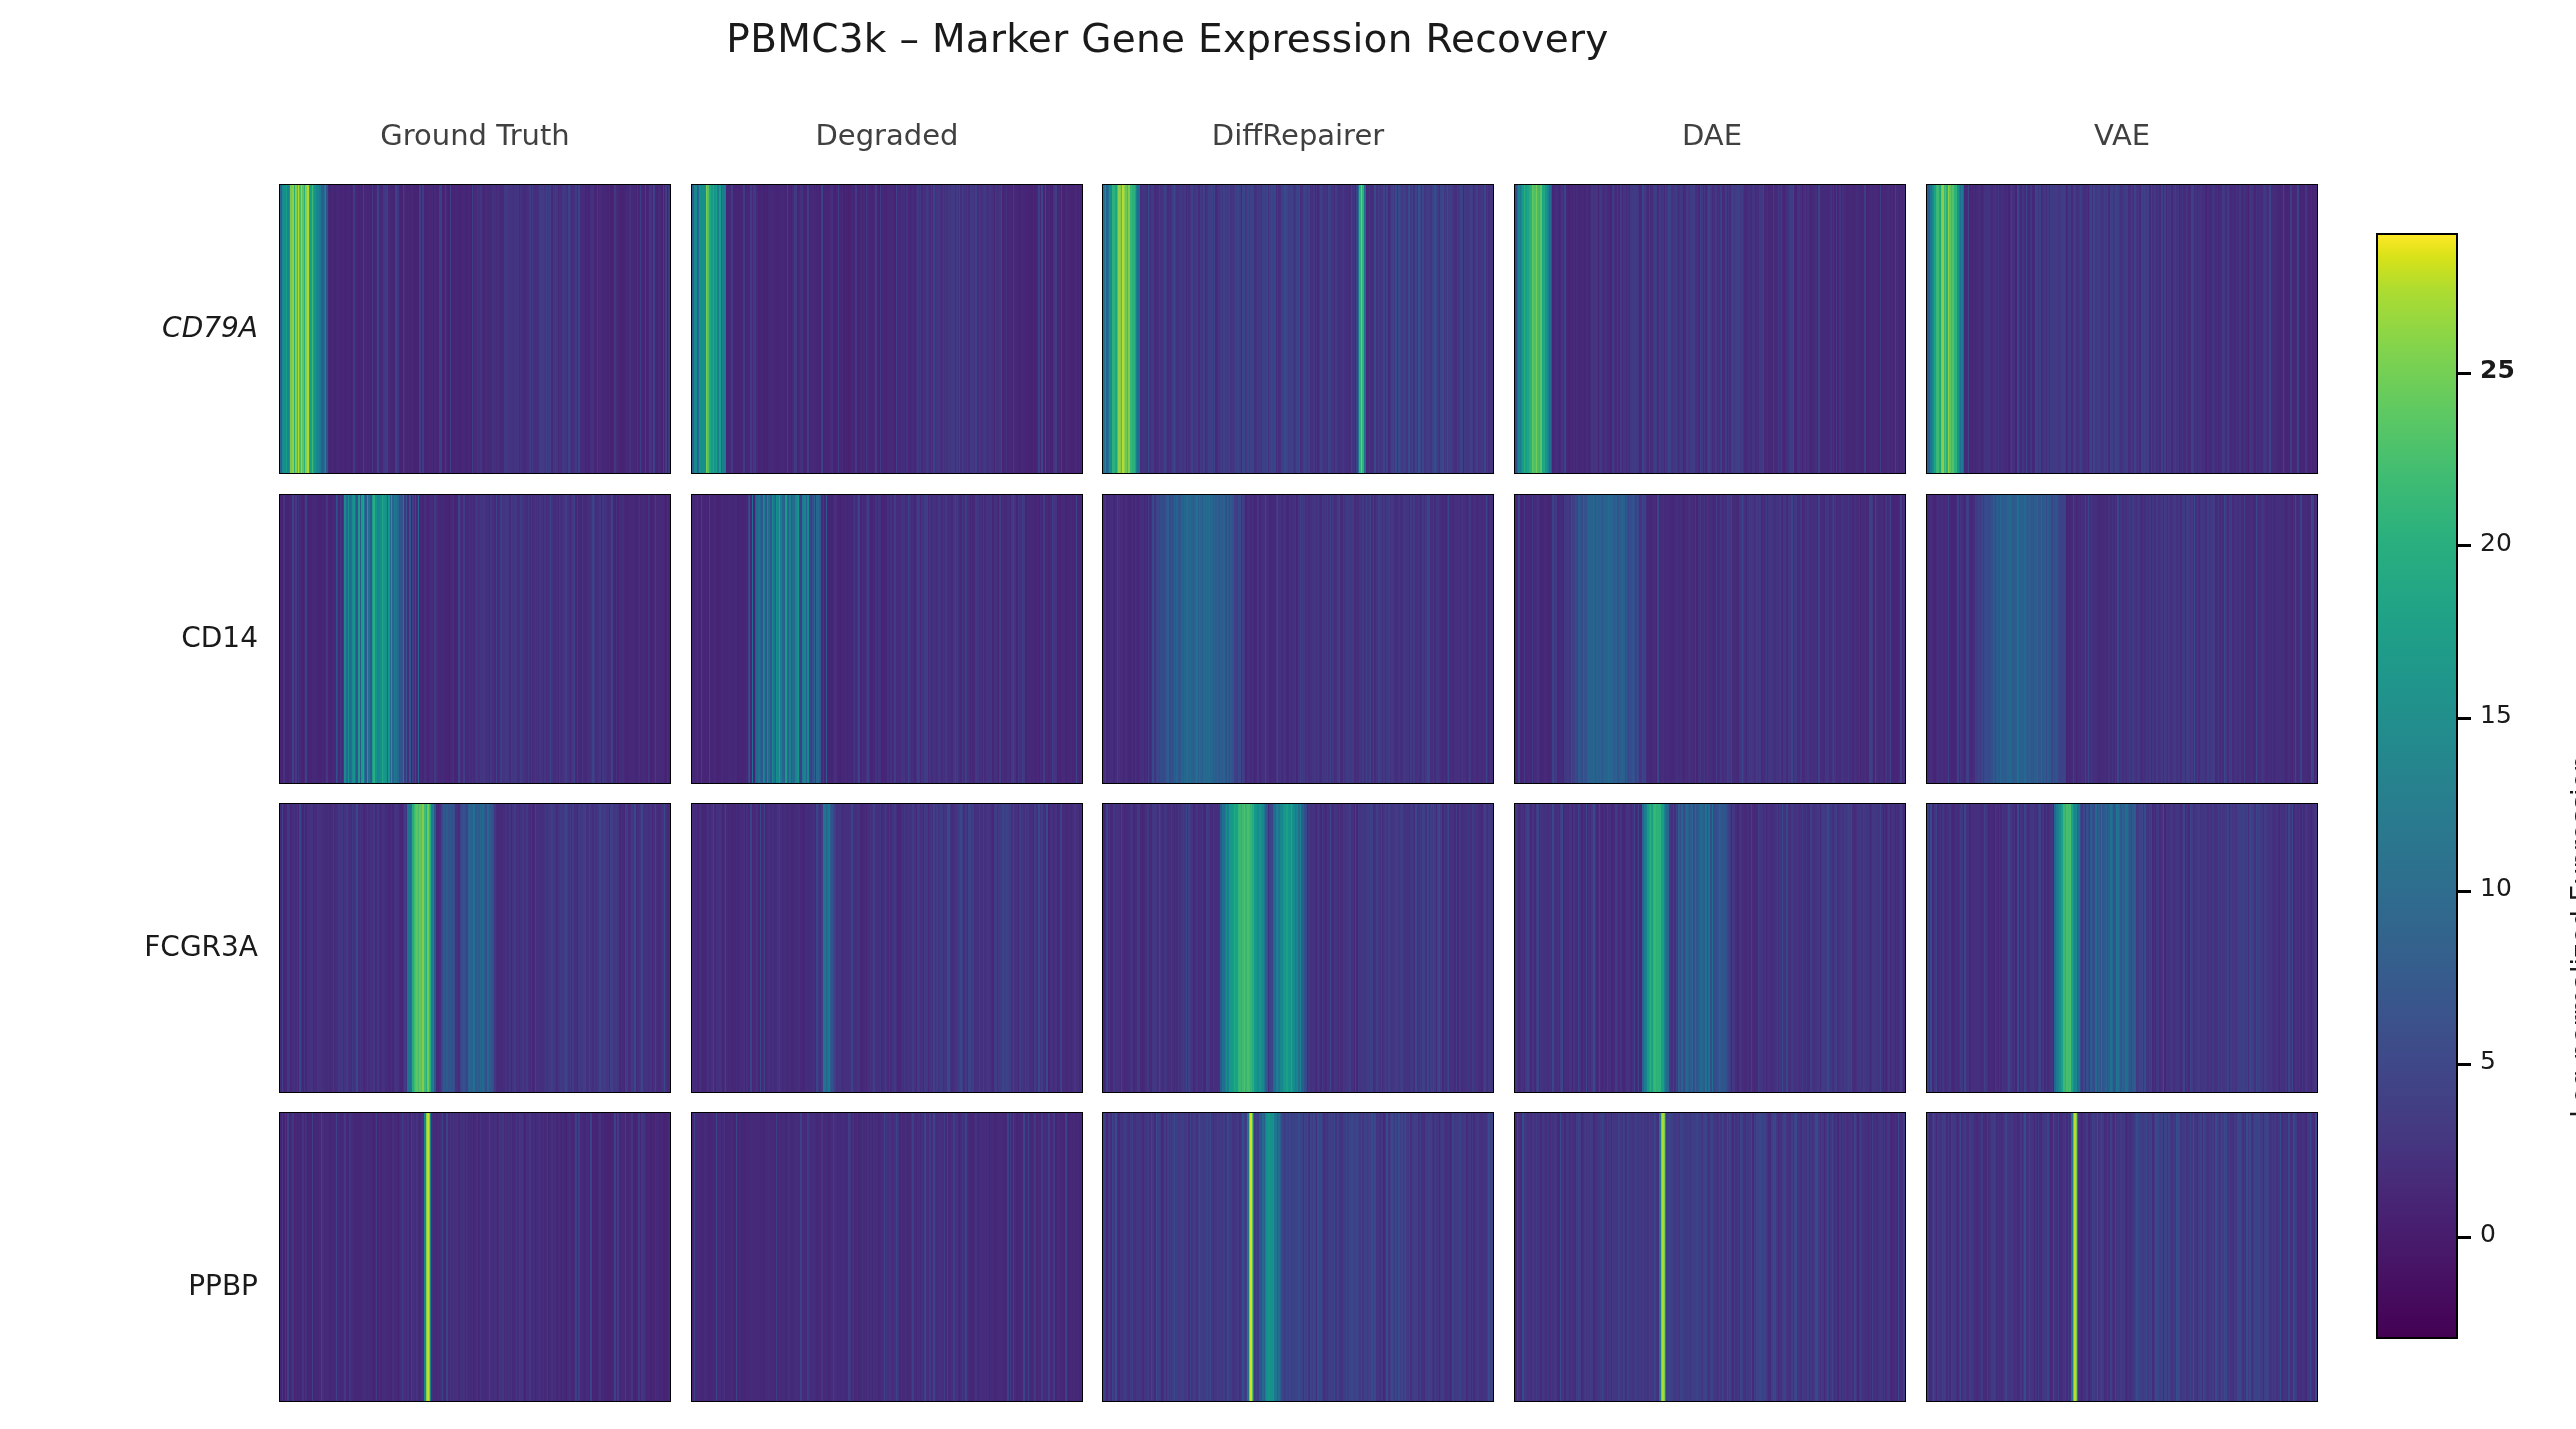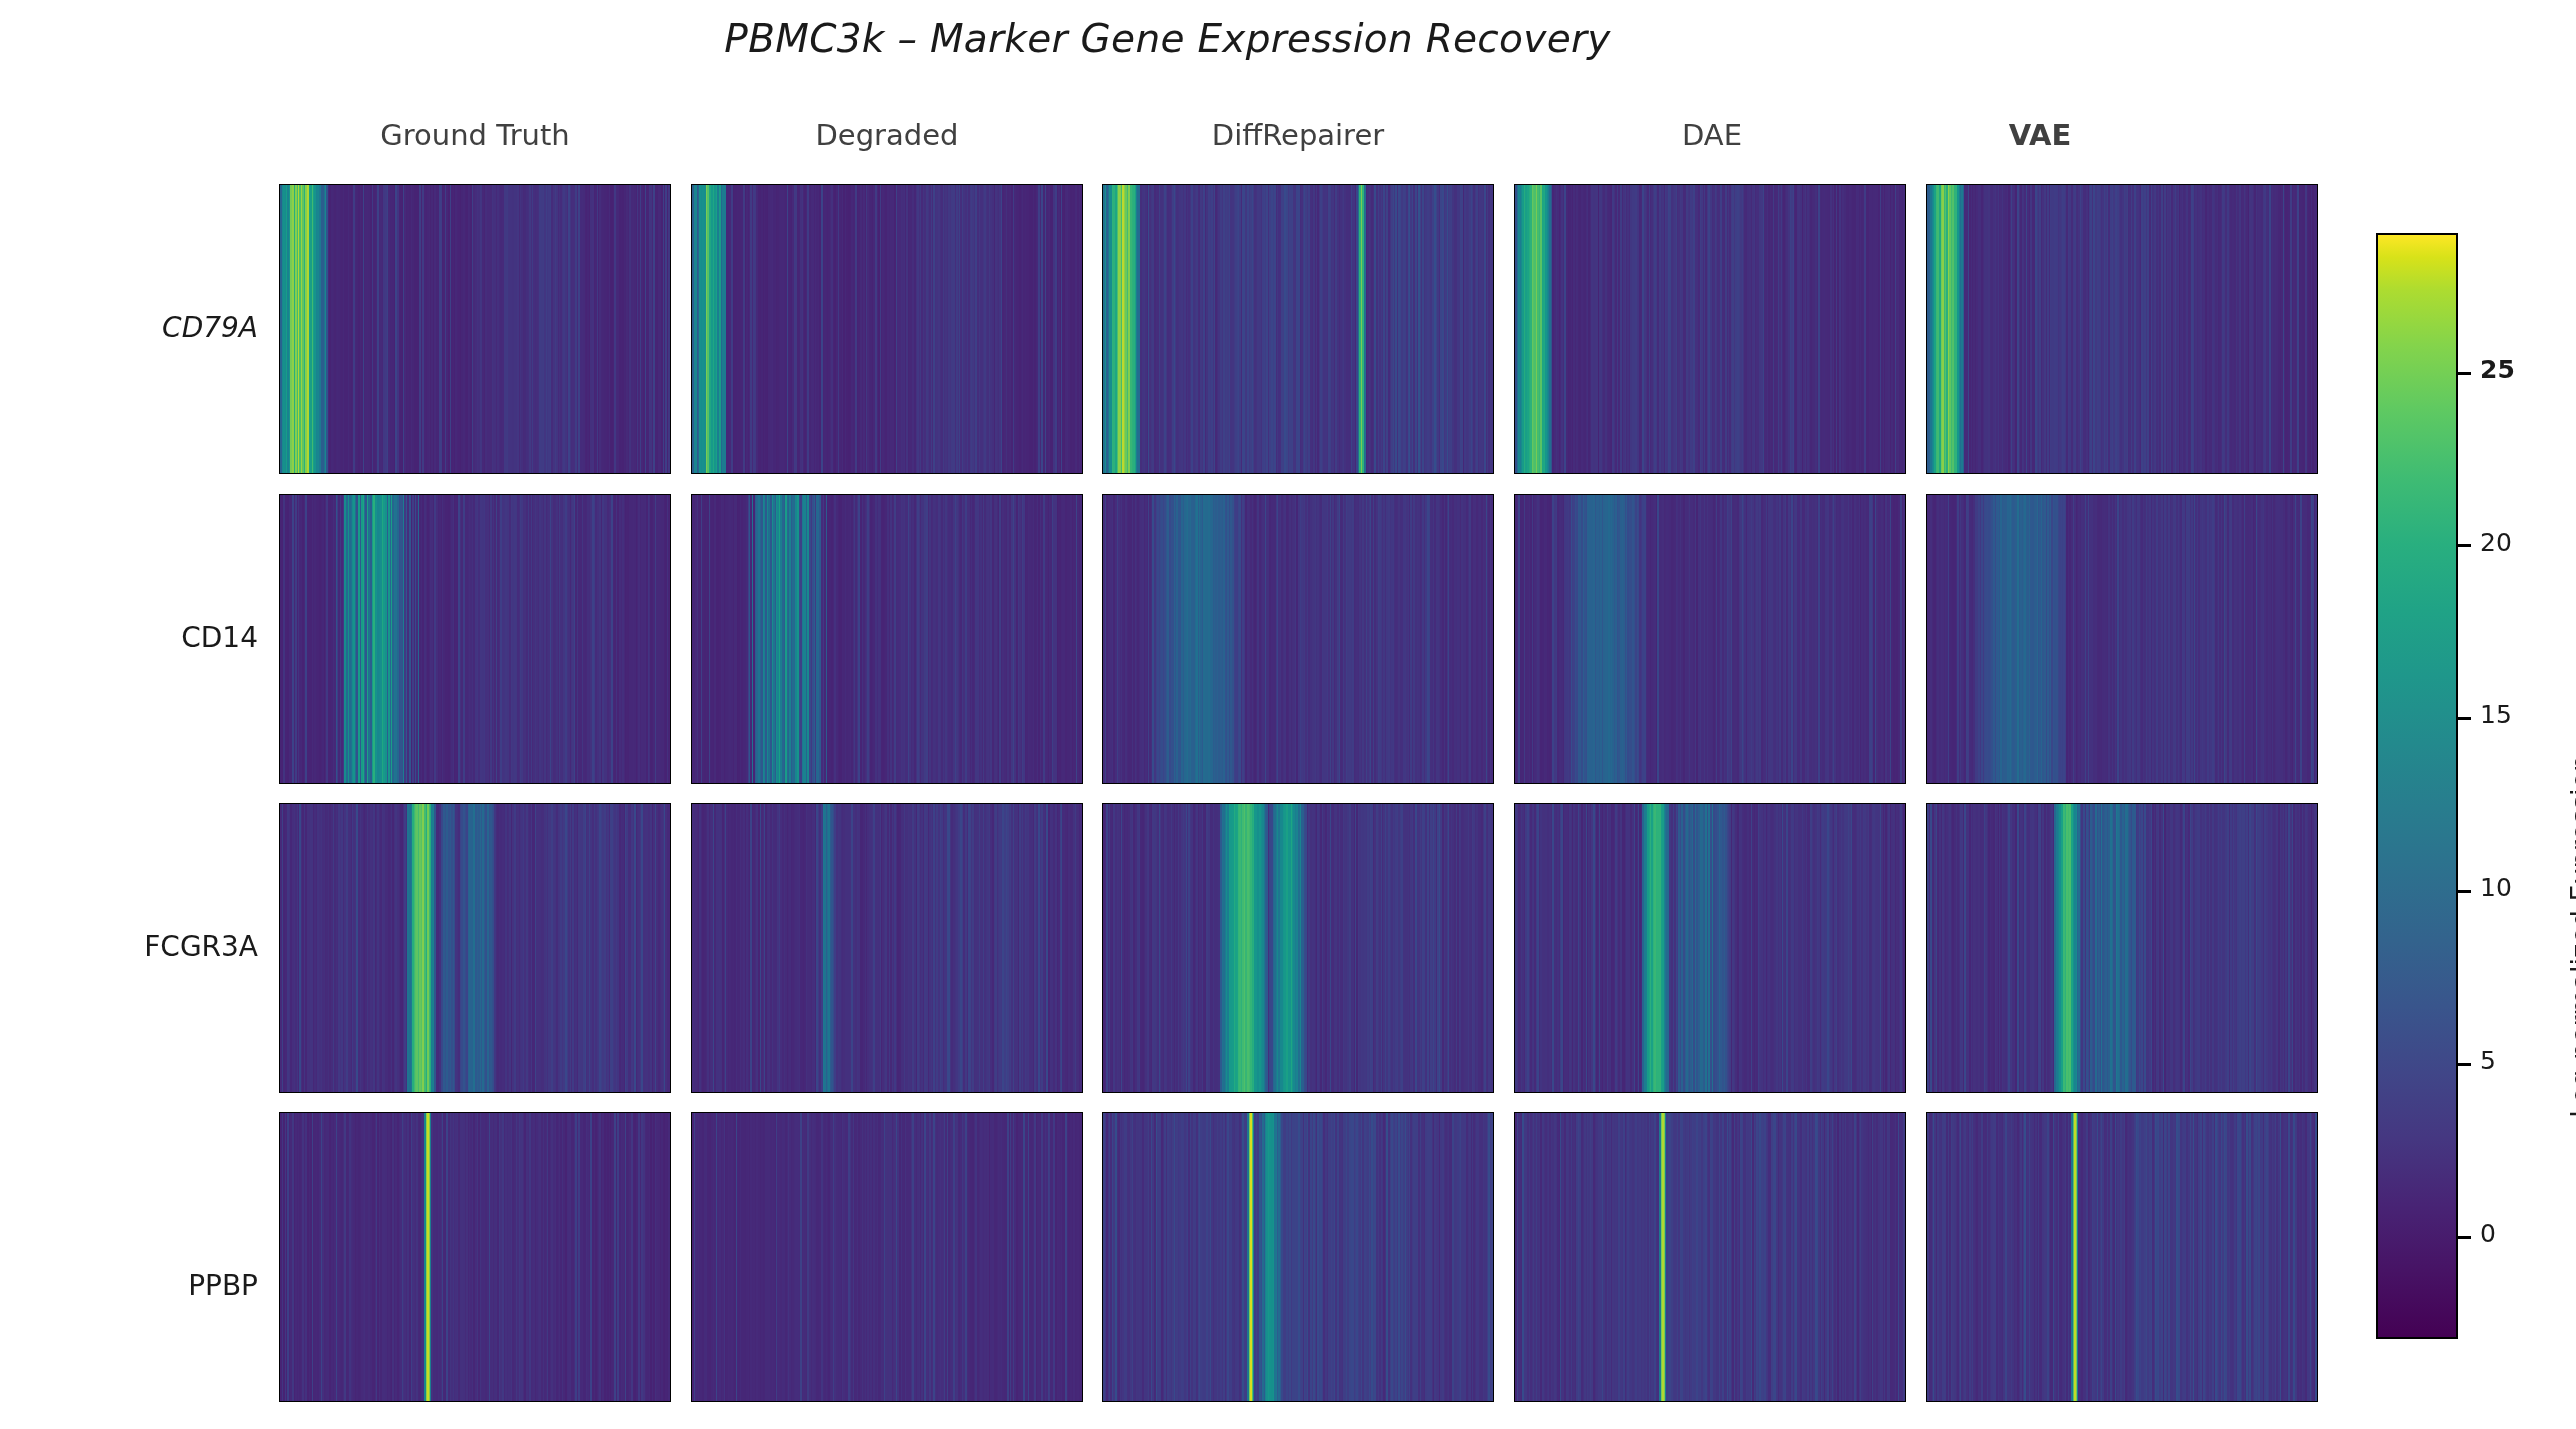--- a/index.html
+++ b/index.html
@@ -11,21 +11,20 @@
     overflow:hidden;
     position:relative;
   }
   #figure{position:absolute;left:0;top:0;width:2576px;height:1429px;background:#fff;}
 
   .fig-title{
     position:absolute;left:0;top:16px;width:2335px;
     text-align:center;
     font-size:39px;font-weight:400;color:#1a1a1a;
     letter-spacing:0.3px;
-    font-style:italic;
   }
 
   .col-header{
     position:absolute;top:118px;
     text-align:center;
     font-size:29px;color:#404040;
   }
 
   .row-label{
     position:absolute;
@@ -80,21 +79,21 @@
 
 <div id="figure">
 
   <div class="fig-title">PBMC3k – Marker Gene Expression Recovery</div>
 
   <div id="col-headers">
       <div class="col-header" style="left: 279px; width: 392px;">Ground Truth</div>
       <div class="col-header" style="left: 691px; width: 392px;">Degraded</div>
       <div class="col-header" style="left: 1102px; width: 392px;">DiffRepairer</div>
       <div class="col-header" style="left: 1516px; width: 392px;">DAE</div>
-      <div class="col-header" style="left: 1844px; width: 392px; font-weight: bold;">VAE</div>
+      <div class="col-header" style="left: 1926px; width: 392px;">VAE</div>
     </div>
   <div id="row-labels">
       <div class="row-label" style="left: 0px; width: 258px; top: 311px; font-style: italic;">CD79A</div>
       <div class="row-label" style="left: 0px; width: 258px; top: 621px;">CD14</div>
       <div class="row-label" style="left: 0px; width: 258px; top: 930px;">FCGR3A</div>
       <div class="row-label" style="left: 0px; width: 258px; top: 1269px;">PPBP</div>
     </div>
   <div id="panels">
       <div class="panel" style="left: 279px; top: 184px; width: 392px; height: 290px;">
         <div class="stripes" style="background-image: linear-gradient(to right, rgb(40, 98, 143) 0%, rgb(40, 98, 143) 0.385%, rgb(24, 136, 142) 0.385%, rgb(24, 136, 142) 0.769%, rgb(22, 144, 140) 0.769%, rgb(22, 144, 140) 1.154%, rgb(23, 140, 141) 1.154%, rgb(23, 140, 141) 1.538%, rgb(24, 157, 136) 1.538%, rgb(24, 157, 136) 1.923%, rgb(25, 131, 143) 1.923%, rgb(25, 131, 143) 2.308%, rgb(22, 149, 139) 2.308%, rgb(22, 149, 139) 2.692%, rgb(119, 203, 84) 2.692%, rgb(119, 203, 84) 3.077%, rgb(141, 208, 71) 3.077%, rgb(141, 208, 71) 3.462%, rgb(42, 175, 124) 3.462%, rgb(42, 175, 124) 3.846%, rgb(131, 206, 77) 3.846%, rgb(131, 206, 77) 4.231%, rgb(69, 188, 110) 4.231%, rgb(69, 188, 110) 4.615%, rgb(176, 215, 51) 4.615%, rgb(176, 215, 51) 5%, rgb(75, 190, 107) 5%, rgb(75, 190, 107) 5.385%, rgb(155, 211, 63) 5.385%, rgb(155, 211, 63) 5.769%, rgb(95, 197, 97) 5.769%, rgb(95, 197, 97) 6.154%, rgb(44, 176, 124) 6.154%, rgb(44, 176, 124) 6.538%, rgb(136, 207, 74) 6.538%, rgb(136, 207, 74) 6.923%, rgb(176, 215, 51) 6.923%, rgb(176, 215, 51) 7.308%, rgb(27, 163, 133) 7.308%, rgb(27, 163, 133) 7.692%, rgb(25, 158, 135) 7.692%, rgb(25, 158, 135) 8.077%, rgb(64, 186, 113) 8.077%, rgb(64, 186, 113) 8.462%, rgb(25, 159, 135) 8.462%, rgb(25, 159, 135) 8.846%, rgb(22, 148, 140) 8.846%, rgb(22, 148, 140) 9.231%, rgb(25, 132, 143) 9.231%, rgb(25, 132, 143) 9.615%, rgb(25, 133, 143) 9.615%, rgb(25, 133, 143) 10%, rgb(29, 121, 144) 10%, rgb(29, 121, 144) 10.385%, rgb(44, 93, 142) 10.385%, rgb(44, 93, 142) 10.769%, rgb(43, 93, 142) 10.769%, rgb(43, 93, 142) 11.154%, rgb(34, 111, 143) 11.154%, rgb(34, 111, 143) 11.538%, rgb(25, 133, 143) 11.538%, rgb(25, 133, 143) 11.923%, rgb(50, 82, 141) 11.923%, rgb(50, 82, 141) 12.308%, rgb(70, 42, 122) 12.308%, rgb(70, 42, 122) 12.692%, rgb(71, 35, 116) 12.692%, rgb(71, 35, 116) 13.077%, rgb(70, 40, 120) 13.077%, rgb(70, 40, 120) 13.462%, rgb(70, 39, 119) 13.462%, rgb(70, 39, 119) 13.846%, rgb(71, 37, 117) 13.846%, rgb(71, 37, 117) 14.231%, rgb(70, 39, 119) 14.231%, rgb(70, 39, 119) 14.615%, rgb(70, 40, 120) 14.615%, rgb(70, 40, 120) 15%, rgb(70, 39, 119) 15%, rgb(70, 39, 119) 15.385%, rgb(71, 37, 118) 15.385%, rgb(71, 37, 118) 15.769%, rgb(71, 37, 117) 15.769%, rgb(71, 37, 117) 16.154%, rgb(70, 40, 120) 16.154%, rgb(70, 40, 120) 16.538%, rgb(71, 36, 117) 16.538%, rgb(71, 36, 117) 16.923%, rgb(71, 36, 117) 16.923%, rgb(71, 36, 117) 17.308%, rgb(70, 41, 121) 17.308%, rgb(70, 41, 121) 17.692%, rgb(71, 37, 117) 17.692%, rgb(71, 37, 117) 18.077%, rgb(71, 35, 116) 18.077%, rgb(71, 35, 116) 18.462%, rgb(71, 37, 117) 18.462%, rgb(71, 37, 117) 18.846%, rgb(63, 60, 133) 18.846%, rgb(63, 60, 133) 19.231%, rgb(70, 40, 120) 19.231%, rgb(70, 40, 120) 19.615%, rgb(70, 38, 118) 19.615%, rgb(70, 38, 118) 20%, rgb(71, 35, 116) 20%, rgb(71, 35, 116) 20.385%, rgb(70, 39, 119) 20.385%, rgb(70, 39, 119) 20.769%, rgb(71, 36, 117) 20.769%, rgb(71, 36, 117) 21.154%, rgb(59, 67, 136) 21.154%, rgb(59, 67, 136) 21.538%, rgb(70, 38, 118) 21.538%, rgb(70, 38, 118) 21.923%, rgb(70, 39, 120) 21.923%, rgb(70, 39, 120) 22.308%, rgb(70, 40, 120) 22.308%, rgb(70, 40, 120) 22.692%, rgb(70, 39, 119) 22.692%, rgb(70, 39, 119) 23.077%, rgb(71, 35, 116) 23.077%, rgb(71, 35, 116) 23.462%, rgb(64, 57, 132) 23.462%, rgb(64, 57, 132) 23.846%, rgb(71, 37, 117) 23.846%, rgb(71, 37, 117) 24.231%, rgb(70, 38, 118) 24.231%, rgb(70, 38, 118) 24.615%, rgb(70, 40, 120) 24.615%, rgb(70, 40, 120) 25%, rgb(61, 65, 135) 25%, rgb(61, 65, 135) 25.385%, rgb(70, 40, 120) 25.385%, rgb(70, 40, 120) 25.769%, rgb(70, 42, 121) 25.769%, rgb(70, 42, 121) 26.154%, rgb(70, 40, 120) 26.154%, rgb(70, 40, 120) 26.538%, rgb(65, 56, 131) 26.538%, rgb(65, 56, 131) 26.923%, rgb(64, 58, 132) 26.923%, rgb(64, 58, 132) 27.308%, rgb(61, 64, 135) 27.308%, rgb(61, 64, 135) 27.692%, rgb(70, 40, 120) 27.692%, rgb(70, 40, 120) 28.077%, rgb(70, 38, 119) 28.077%, rgb(70, 38, 119) 28.462%, rgb(70, 39, 119) 28.462%, rgb(70, 39, 119) 28.846%, rgb(70, 38, 119) 28.846%, rgb(70, 38, 119) 29.231%, rgb(71, 34, 115) 29.231%, rgb(71, 34, 115) 29.615%, rgb(59, 67, 136) 29.615%, rgb(59, 67, 136) 30%, rgb(66, 52, 129) 30%, rgb(66, 52, 129) 30.385%, rgb(71, 36, 117) 30.385%, rgb(71, 36, 117) 30.769%, rgb(71, 35, 116) 30.769%, rgb(71, 35, 116) 31.154%, rgb(71, 34, 115) 31.154%, rgb(71, 34, 115) 31.538%, rgb(60, 66, 136) 31.538%, rgb(60, 66, 136) 31.923%, rgb(70, 41, 121) 31.923%, rgb(70, 41, 121) 32.308%, rgb(71, 36, 117) 32.308%, rgb(71, 36, 117) 32.692%, rgb(70, 38, 118) 32.692%, rgb(70, 38, 118) 33.077%, rgb(71, 36, 117) 33.077%, rgb(71, 36, 117) 33.462%, rgb(70, 41, 121) 33.462%, rgb(70, 41, 121) 33.846%, rgb(70, 38, 118) 33.846%, rgb(70, 38, 118) 34.231%, rgb(71, 35, 116) 34.231%, rgb(71, 35, 116) 34.615%, rgb(71, 35, 116) 34.615%, rgb(71, 35, 116) 35%, rgb(71, 35, 116) 35%, rgb(71, 35, 116) 35.385%, rgb(71, 35, 116) 35.385%, rgb(71, 35, 116) 35.769%, rgb(63, 61, 133) 35.769%, rgb(63, 61, 133) 36.154%, rgb(71, 37, 117) 36.154%, rgb(71, 37, 117) 36.538%, rgb(64, 59, 132) 36.538%, rgb(64, 59, 132) 36.923%, rgb(71, 37, 118) 36.923%, rgb(71, 37, 118) 37.308%, rgb(71, 36, 117) 37.308%, rgb(71, 36, 117) 37.692%, rgb(70, 39, 119) 37.692%, rgb(70, 39, 119) 38.077%, rgb(70, 41, 120) 38.077%, rgb(70, 41, 120) 38.462%, rgb(71, 36, 116) 38.462%, rgb(71, 36, 116) 38.846%, rgb(70, 41, 120) 38.846%, rgb(70, 41, 120) 39.231%, rgb(71, 35, 116) 39.231%, rgb(71, 35, 116) 39.615%, rgb(70, 42, 122) 39.615%, rgb(70, 42, 122) 40%, rgb(70, 38, 118) 40%, rgb(70, 38, 118) 40.385%, rgb(71, 37, 118) 40.385%, rgb(71, 37, 118) 40.769%, rgb(62, 62, 134) 40.769%, rgb(62, 62, 134) 41.154%, rgb(63, 60, 133) 41.154%, rgb(63, 60, 133) 41.538%, rgb(71, 35, 116) 41.538%, rgb(71, 35, 116) 41.923%, rgb(71, 37, 117) 41.923%, rgb(71, 37, 117) 42.308%, rgb(62, 61, 134) 42.308%, rgb(62, 61, 134) 42.692%, rgb(70, 39, 119) 42.692%, rgb(70, 39, 119) 43.077%, rgb(71, 34, 115) 43.077%, rgb(71, 34, 115) 43.462%, rgb(61, 65, 135) 43.462%, rgb(61, 65, 135) 43.846%, rgb(71, 36, 117) 43.846%, rgb(71, 36, 117) 44.231%, rgb(70, 38, 118) 44.231%, rgb(70, 38, 118) 44.615%, rgb(71, 34, 116) 44.615%, rgb(71, 34, 116) 45%, rgb(70, 40, 120) 45%, rgb(70, 40, 120) 45.385%, rgb(71, 37, 118) 45.385%, rgb(71, 37, 118) 45.769%, rgb(71, 36, 117) 45.769%, rgb(71, 36, 117) 46.154%, rgb(71, 34, 115) 46.154%, rgb(71, 34, 115) 46.538%, rgb(70, 38, 118) 46.538%, rgb(70, 38, 118) 46.923%, rgb(70, 40, 120) 46.923%, rgb(70, 40, 120) 47.308%, rgb(71, 36, 117) 47.308%, rgb(71, 36, 117) 47.692%, rgb(71, 35, 116) 47.692%, rgb(71, 35, 116) 48.077%, rgb(70, 41, 121) 48.077%, rgb(70, 41, 121) 48.462%, rgb(70, 40, 120) 48.462%, rgb(70, 40, 120) 48.846%, rgb(71, 35, 116) 48.846%, rgb(71, 35, 116) 49.231%, rgb(62, 62, 134) 49.231%, rgb(62, 62, 134) 49.615%, rgb(70, 42, 121) 49.615%, rgb(70, 42, 121) 50%, rgb(69, 45, 124) 50%, rgb(69, 45, 124) 50.385%, rgb(68, 49, 127) 50.385%, rgb(68, 49, 127) 50.769%, rgb(68, 47, 125) 50.769%, rgb(68, 47, 125) 51.154%, rgb(66, 54, 130) 51.154%, rgb(66, 54, 130) 51.538%, rgb(66, 53, 129) 51.538%, rgb(66, 53, 129) 51.923%, rgb(70, 40, 120) 51.923%, rgb(70, 40, 120) 52.308%, rgb(71, 37, 117) 52.308%, rgb(71, 37, 117) 52.692%, rgb(69, 45, 124) 52.692%, rgb(69, 45, 124) 53.077%, rgb(70, 42, 122) 53.077%, rgb(70, 42, 122) 53.462%, rgb(70, 42, 122) 53.462%, rgb(70, 42, 122) 53.846%, rgb(70, 42, 121) 53.846%, rgb(70, 42, 121) 54.231%, rgb(67, 51, 128) 54.231%, rgb(67, 51, 128) 54.615%, rgb(68, 48, 126) 54.615%, rgb(68, 48, 126) 55%, rgb(68, 48, 126) 55%, rgb(68, 48, 126) 55.385%, rgb(70, 41, 121) 55.385%, rgb(70, 41, 121) 55.769%, rgb(68, 48, 126) 55.769%, rgb(68, 48, 126) 56.154%, rgb(69, 43, 123) 56.154%, rgb(69, 43, 123) 56.538%, rgb(70, 41, 121) 56.538%, rgb(70, 41, 121) 56.923%, rgb(70, 42, 122) 56.923%, rgb(70, 42, 122) 57.308%, rgb(65, 57, 131) 57.308%, rgb(65, 57, 131) 57.692%, rgb(65, 57, 131) 57.692%, rgb(65, 57, 131) 58.077%, rgb(64, 58, 132) 58.077%, rgb(64, 58, 132) 58.462%, rgb(66, 52, 128) 58.462%, rgb(66, 52, 128) 58.846%, rgb(67, 51, 128) 58.846%, rgb(67, 51, 128) 59.231%, rgb(67, 51, 128) 59.231%, rgb(67, 51, 128) 59.615%, rgb(67, 50, 127) 59.615%, rgb(67, 50, 127) 60%, rgb(66, 52, 128) 60%, rgb(66, 52, 128) 60.385%, rgb(67, 51, 128) 60.385%, rgb(67, 51, 128) 60.769%, rgb(66, 54, 130) 60.769%, rgb(66, 54, 130) 61.154%, rgb(70, 42, 121) 61.154%, rgb(70, 42, 121) 61.538%, rgb(67, 51, 128) 61.538%, rgb(67, 51, 128) 61.923%, rgb(68, 47, 125) 61.923%, rgb(68, 47, 125) 62.308%, rgb(70, 42, 121) 62.308%, rgb(70, 42, 121) 62.692%, rgb(69, 43, 122) 62.692%, rgb(69, 43, 122) 63.077%, rgb(68, 46, 125) 63.077%, rgb(68, 46, 125) 63.462%, rgb(68, 48, 126) 63.462%, rgb(68, 48, 126) 63.846%, rgb(65, 57, 131) 63.846%, rgb(65, 57, 131) 64.231%, rgb(68, 47, 125) 64.231%, rgb(68, 47, 125) 64.615%, rgb(63, 59, 133) 64.615%, rgb(63, 59, 133) 65%, rgb(69, 46, 125) 65%, rgb(69, 46, 125) 65.385%, rgb(69, 44, 124) 65.385%, rgb(69, 44, 124) 65.769%, rgb(69, 46, 124) 65.769%, rgb(69, 46, 124) 66.154%, rgb(68, 48, 126) 66.154%, rgb(68, 48, 126) 66.538%, rgb(63, 60, 133) 66.538%, rgb(63, 60, 133) 66.923%, rgb(64, 59, 132) 66.923%, rgb(64, 59, 132) 67.308%, rgb(63, 60, 133) 67.308%, rgb(63, 60, 133) 67.692%, rgb(66, 53, 129) 67.692%, rgb(66, 53, 129) 68.077%, rgb(62, 62, 134) 68.077%, rgb(62, 62, 134) 68.462%, rgb(65, 55, 130) 68.462%, rgb(65, 55, 130) 68.846%, rgb(64, 58, 132) 68.846%, rgb(64, 58, 132) 69.231%, rgb(62, 61, 134) 69.231%, rgb(62, 61, 134) 69.615%, rgb(69, 44, 123) 69.615%, rgb(69, 44, 123) 70%, rgb(67, 52, 128) 70%, rgb(67, 52, 128) 70.385%, rgb(64, 59, 132) 70.385%, rgb(64, 59, 132) 70.769%, rgb(66, 53, 129) 70.769%, rgb(66, 53, 129) 71.154%, rgb(70, 42, 122) 71.154%, rgb(70, 42, 122) 71.538%, rgb(68, 49, 126) 71.538%, rgb(68, 49, 126) 71.923%, rgb(69, 44, 124) 71.923%, rgb(69, 44, 124) 72.308%, rgb(66, 53, 129) 72.308%, rgb(66, 53, 129) 72.692%, rgb(64, 57, 132) 72.692%, rgb(64, 57, 132) 73.077%, rgb(66, 52, 128) 73.077%, rgb(66, 52, 128) 73.462%, rgb(69, 45, 124) 73.462%, rgb(69, 45, 124) 73.846%, rgb(60, 66, 136) 73.846%, rgb(60, 66, 136) 74.231%, rgb(66, 53, 129) 74.231%, rgb(66, 53, 129) 74.615%, rgb(69, 45, 124) 74.615%, rgb(69, 45, 124) 75%, rgb(69, 46, 125) 75%, rgb(69, 46, 125) 75.385%, rgb(68, 47, 125) 75.385%, rgb(68, 47, 125) 75.769%, rgb(63, 60, 133) 75.769%, rgb(63, 60, 133) 76.154%, rgb(70, 42, 122) 76.154%, rgb(70, 42, 122) 76.538%, rgb(61, 65, 135) 76.538%, rgb(61, 65, 135) 76.923%, rgb(69, 43, 123) 76.923%, rgb(69, 43, 123) 77.308%, rgb(69, 44, 123) 77.308%, rgb(69, 44, 123) 77.692%, rgb(69, 43, 122) 77.692%, rgb(69, 43, 122) 78.077%, rgb(71, 37, 118) 78.077%, rgb(71, 37, 118) 78.462%, rgb(71, 36, 117) 78.462%, rgb(71, 36, 117) 78.846%, rgb(70, 39, 119) 78.846%, rgb(70, 39, 119) 79.231%, rgb(71, 35, 116) 79.231%, rgb(71, 35, 116) 79.615%, rgb(68, 48, 126) 79.615%, rgb(68, 48, 126) 80%, rgb(68, 49, 127) 80%, rgb(68, 49, 127) 80.385%, rgb(71, 36, 117) 80.385%, rgb(71, 36, 117) 80.769%, rgb(70, 38, 119) 80.769%, rgb(70, 38, 119) 81.154%, rgb(64, 57, 132) 81.154%, rgb(64, 57, 132) 81.538%, rgb(71, 36, 117) 81.538%, rgb(71, 36, 117) 81.923%, rgb(69, 45, 124) 81.923%, rgb(69, 45, 124) 82.308%, rgb(70, 40, 120) 82.308%, rgb(70, 40, 120) 82.692%, rgb(70, 39, 119) 82.692%, rgb(70, 39, 119) 83.077%, rgb(70, 38, 118) 83.077%, rgb(70, 38, 118) 83.462%, rgb(71, 37, 118) 83.462%, rgb(71, 37, 118) 83.846%, rgb(71, 36, 117) 83.846%, rgb(71, 36, 117) 84.231%, rgb(70, 42, 122) 84.231%, rgb(70, 42, 122) 84.615%, rgb(71, 34, 115) 84.615%, rgb(71, 34, 115) 85%, rgb(71, 34, 115) 85%, rgb(71, 34, 115) 85.385%, rgb(71, 36, 117) 85.385%, rgb(71, 36, 117) 85.769%, rgb(65, 56, 131) 85.769%, rgb(65, 56, 131) 86.154%, rgb(70, 41, 121) 86.154%, rgb(70, 41, 121) 86.538%, rgb(70, 40, 120) 86.538%, rgb(70, 40, 120) 86.923%, rgb(71, 35, 116) 86.923%, rgb(71, 35, 116) 87.308%, rgb(71, 36, 117) 87.308%, rgb(71, 36, 117) 87.692%, rgb(71, 35, 116) 87.692%, rgb(71, 35, 116) 88.077%, rgb(70, 39, 119) 88.077%, rgb(70, 39, 119) 88.462%, rgb(71, 37, 118) 88.462%, rgb(71, 37, 118) 88.846%, rgb(70, 42, 121) 88.846%, rgb(70, 42, 121) 89.231%, rgb(70, 39, 119) 89.231%, rgb(70, 39, 119) 89.615%, rgb(67, 50, 127) 89.615%, rgb(67, 50, 127) 90%, rgb(70, 41, 121) 90%, rgb(70, 41, 121) 90.385%, rgb(70, 42, 121) 90.385%, rgb(70, 42, 121) 90.769%, rgb(70, 40, 120) 90.769%, rgb(70, 40, 120) 91.154%, rgb(71, 36, 117) 91.154%, rgb(71, 36, 117) 91.538%, rgb(66, 54, 130) 91.538%, rgb(66, 54, 130) 91.923%, rgb(70, 39, 119) 91.923%, rgb(70, 39, 119) 92.308%, rgb(62, 61, 134) 92.308%, rgb(62, 61, 134) 92.692%, rgb(70, 40, 120) 92.692%, rgb(70, 40, 120) 93.077%, rgb(71, 36, 117) 93.077%, rgb(71, 36, 117) 93.462%, rgb(60, 66, 136) 93.462%, rgb(60, 66, 136) 93.846%, rgb(71, 37, 118) 93.846%, rgb(71, 37, 118) 94.231%, rgb(70, 38, 118) 94.231%, rgb(70, 38, 118) 94.615%, rgb(66, 54, 130) 94.615%, rgb(66, 54, 130) 95%, rgb(66, 52, 128) 95%, rgb(66, 52, 128) 95.385%, rgb(70, 40, 120) 95.385%, rgb(70, 40, 120) 95.769%, rgb(61, 65, 135) 95.769%, rgb(61, 65, 135) 96.154%, rgb(71, 36, 117) 96.154%, rgb(71, 36, 117) 96.538%, rgb(71, 36, 117) 96.538%, rgb(71, 36, 117) 96.923%, rgb(70, 41, 121) 96.923%, rgb(70, 41, 121) 97.308%, rgb(70, 41, 121) 97.308%, rgb(70, 41, 121) 97.692%, rgb(71, 35, 116) 97.692%, rgb(71, 35, 116) 98.077%, rgb(61, 63, 135) 98.077%, rgb(61, 63, 135) 98.462%, rgb(71, 36, 117) 98.462%, rgb(71, 36, 117) 98.846%, rgb(62, 62, 134) 98.846%, rgb(62, 62, 134) 99.231%, rgb(71, 36, 117) 99.231%, rgb(71, 36, 117) 99.615%, rgb(65, 55, 130) 99.615%, rgb(65, 55, 130) 100%);"></div>

